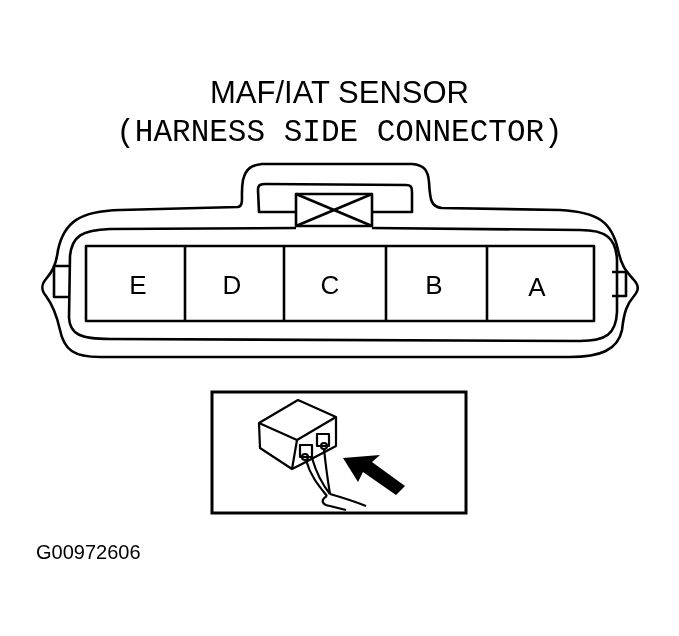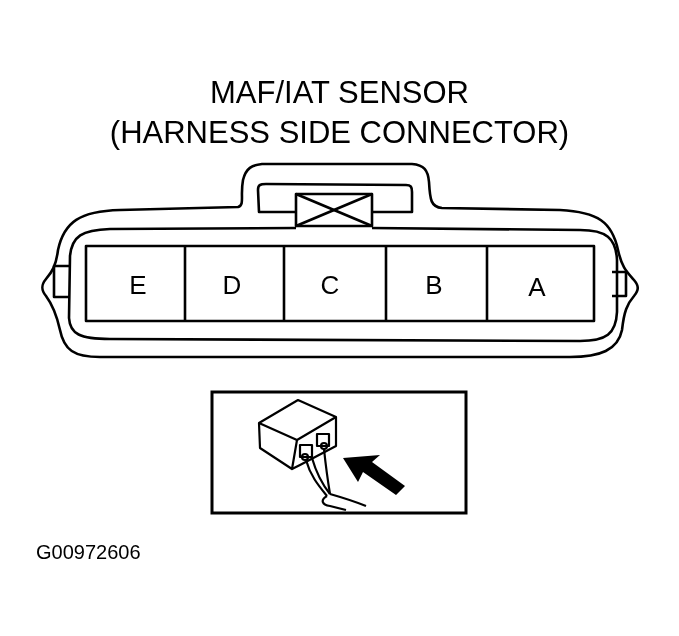--- a/index.html
+++ b/index.html
@@ -1,21 +1,21 @@
 <!DOCTYPE html>
 <html><head>
 <meta charset="utf-8">
 <style>
   html, body { margin: 0; padding: 0; background: #ffffff; }
   body { width: 679px; height: 636px; position: relative; overflow: hidden;
          font-family: "Liberation Sans", sans-serif; color: #000; }
   .title { position: absolute; left: 0; width: 679px; text-align: center;
            font-size: 31px; line-height: 34px; letter-spacing: 0px; }
   #t1 { top: 76px; }
-  #t2 { top: 116px; }
+  #t2 { top: 116px; font-family: Liberation Mono, monospace; }
   svg { position: absolute; left: 0; top: 0; }
   .code { position: absolute; left: 36px; top: 540px; font-size: 20px; line-height: 24px; text-align: right; }
   .pin-label { font-family: "Liberation Sans", sans-serif; font-size: 26px; }
 </style>
 </head>
 <body>
 
 <div id="t1" class="title">MAF/IAT SENSOR</div>
 <div id="t2" class="title">(HARNESS SIDE CONNECTOR)</div>
 

